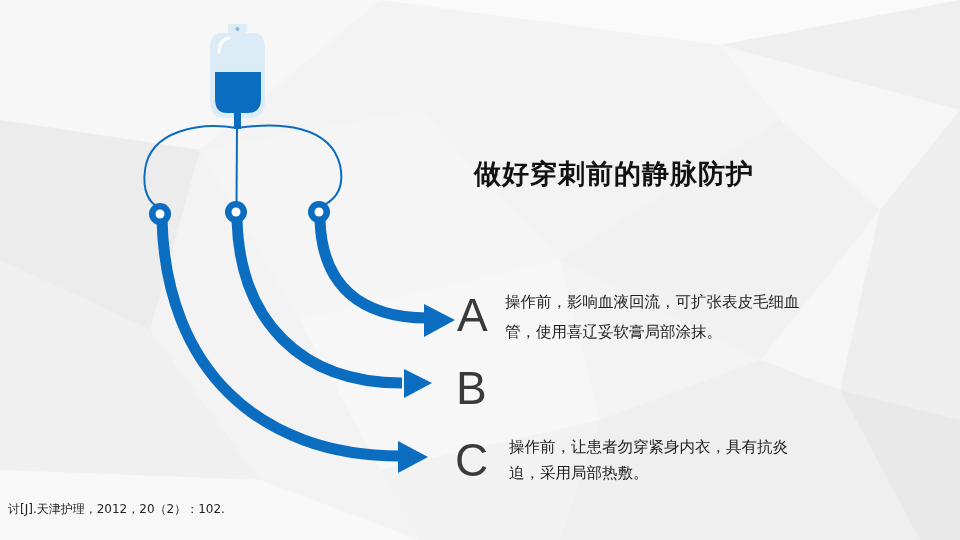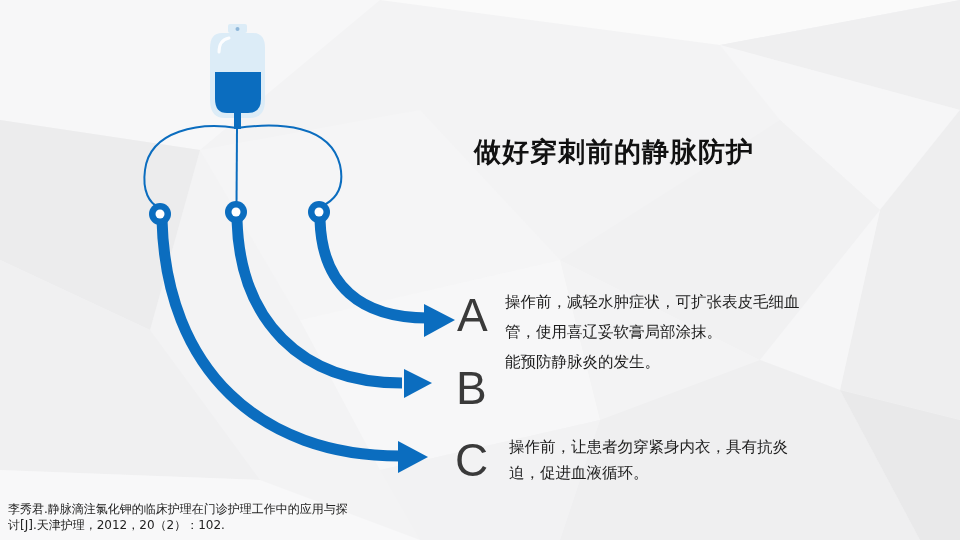--- a/index.html
+++ b/index.html
@@ -1,20 +1,20 @@
 <!DOCTYPE html>
 <html><head>
 <meta charset="utf-8">
 <style>
   html, body { margin:0; padding:0; }
   body { width:960px; height:540px; overflow:hidden; position:relative;
          font-family:"DejaVu Sans", "Liberation Sans", sans-serif; background:#f4f4f5; }
   #bg { position:absolute; left:0; top:0; width:960px; height:540px; }
   #diagram { position:absolute; left:0; top:0; width:960px; height:540px; }
-  .title { position:absolute; left:474px; top:134px; font-size:27px; font-weight:bold;
+  .title { position:absolute; left:474px; top:156px; font-size:27px; font-weight:bold;
            color:#111; letter-spacing:1px; white-space:nowrap; }
   .letter { position:absolute; font-family:"Liberation Sans", sans-serif; font-size:46px;
             color:#3a3a3a; line-height:1; }
   .item-text { position:absolute; font-size:15.5px; line-height:30px; color:#1e1e1e; }
   .ref { position:absolute; left:8px; top:501px; width:400px; font-size:12px; line-height:16px;
          color:#222; }
 </style>
 </head>
 <body>
 
@@ -85,31 +85,29 @@
   <g>
     <circle cx="319" cy="212" r="11" fill="#0b6dbf"></circle>
     <circle cx="319" cy="212" r="4.5" fill="#ffffff"></circle>
   </g>
 </svg>
 
 <div class="title">做好穿刺前的静脉防护</div>
 
 <div class="letter" style="left:457px; top:292px;">A</div>
 <div class="item-text" style="left:505px; top:287px;">
-  <div>操作前，减轻水肿症状，可扩张表皮毛细血</div>
+  <div>操作前，影响血液回流，可扩张表皮毛细血</div>
   <div>管，使用喜辽妥软膏局部涂抹。</div>
 </div>
 
 <div class="letter" style="left:456px; top:365px;">B</div>
 <div class="item-text" style="left:505px; top:350px; line-height:25px;">
-  <div>能预防静脉炎的发生。</div>
 </div>
 
 <div class="letter" style="left:455px; top:437px;">C</div>
 <div class="item-text" style="left:509px; top:434px; line-height:26px;">
   <div>操作前，让患者勿穿紧身内衣，具有抗炎</div>
-  <div>迫，促进血液循环。</div>
+  <div>迫，采用局部热敷。</div>
 </div>
 
 <div class="ref">
-  <div>李秀君.静脉滴注氯化钾的临床护理在门诊护理工作中的应用与探</div>
   <div>讨[J].天津护理，2012，20（2）：102.</div>
 </div>
 
 </body></html>

